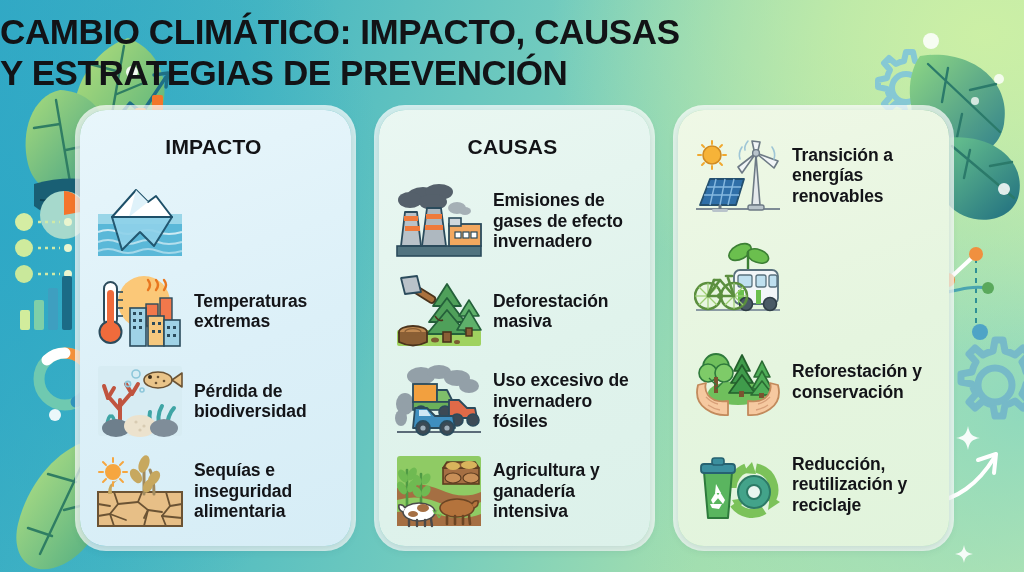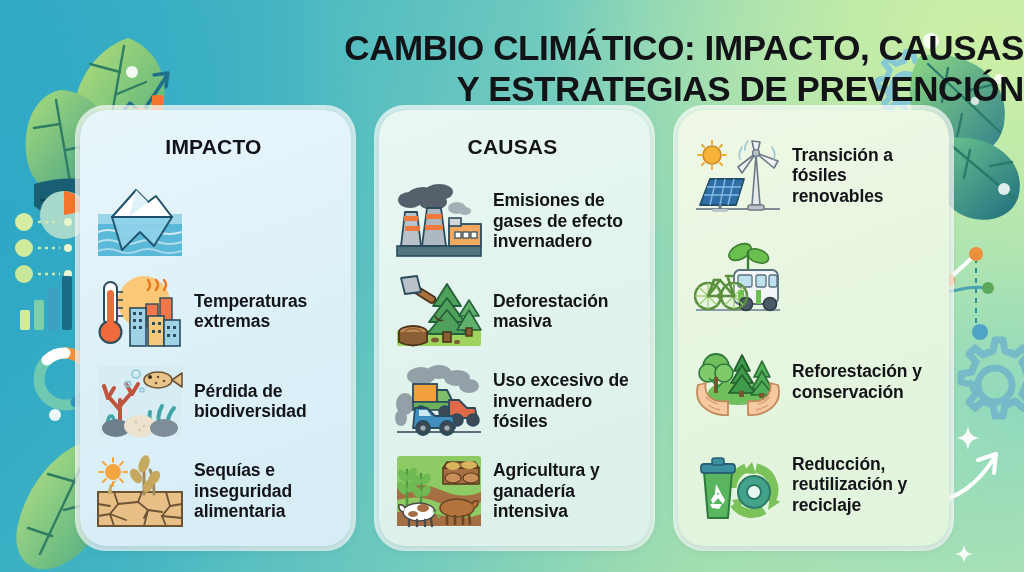--- a/index.html
+++ b/index.html
@@ -14,22 +14,22 @@
       radial-gradient(ellipse 560px 620px at 0% 40%,  rgba(46,168,198,0.96) 0%, rgba(46,168,198,0) 70%),
       linear-gradient(105deg, #34a9c4 0%, #46b6c2 22%, #72cbbe 48%, #a5dfae 72%, #c9ebac 100%);
   }
 
   
   .bg-deco { position:absolute; inset:0; pointer-events:none; }
   .bg-deco svg { position:absolute; }
 
   
   .title-wrap {
-    position:absolute; top:28px; left:0; width:1024px;
-    text-align:right; z-index:5;
+    position:absolute; top:12px; left:0; width:1024px;
+    text-align:left; z-index:5;
   }
   .title-line {
     font-size:35px; font-weight:bold; color:#121316;
     letter-spacing:-0.4px; line-height:1.17;
     text-transform:uppercase;
     font-family:"Liberation Sans", sans-serif;
   }
 
   
   .cards {
@@ -576,21 +576,21 @@
               <line x1="13" y1="48" x2="47" y2="48"></line>
                 <line x1="10" y1="56" x2="45" y2="56"></line>
               <line x1="22" y1="40" x2="16" y2="66"></line>
                 <line x1="31" y1="40" x2="26" y2="66"></line>
                 <line x1="40" y1="40" x2="34" y2="66"></line>
             </g>
             <line x1="26" y1="66" x2="26" y2="71" stroke="#6d7a85" stroke-width="3"></line>
             <rect x="18" y="70" width="16" height="3" rx="1.4" fill="#b9c4cb"></rect>
           </svg>
         </div>
-        <div class="item-label">Transición a fósiles renovables</div>
+        <div class="item-label">Transición a energías renovables</div>
       </div>
 
       <div class="item">
         <div class="item-icon">
           <svg viewBox="0 0 88 74">
             <g fill="#6bbf4e" stroke="#3c7f34" stroke-width="1.6">
               <ellipse cx="46" cy="10" rx="12" ry="7" transform="rotate(-28 46 10)"></ellipse>
               <ellipse cx="64" cy="14" rx="11" ry="6.5" transform="rotate(20 64 14)"></ellipse>
             </g>
             <path d="M54 28 L54 10" stroke="#3c7f34" stroke-width="2.4" stroke-linecap="round"></path>

